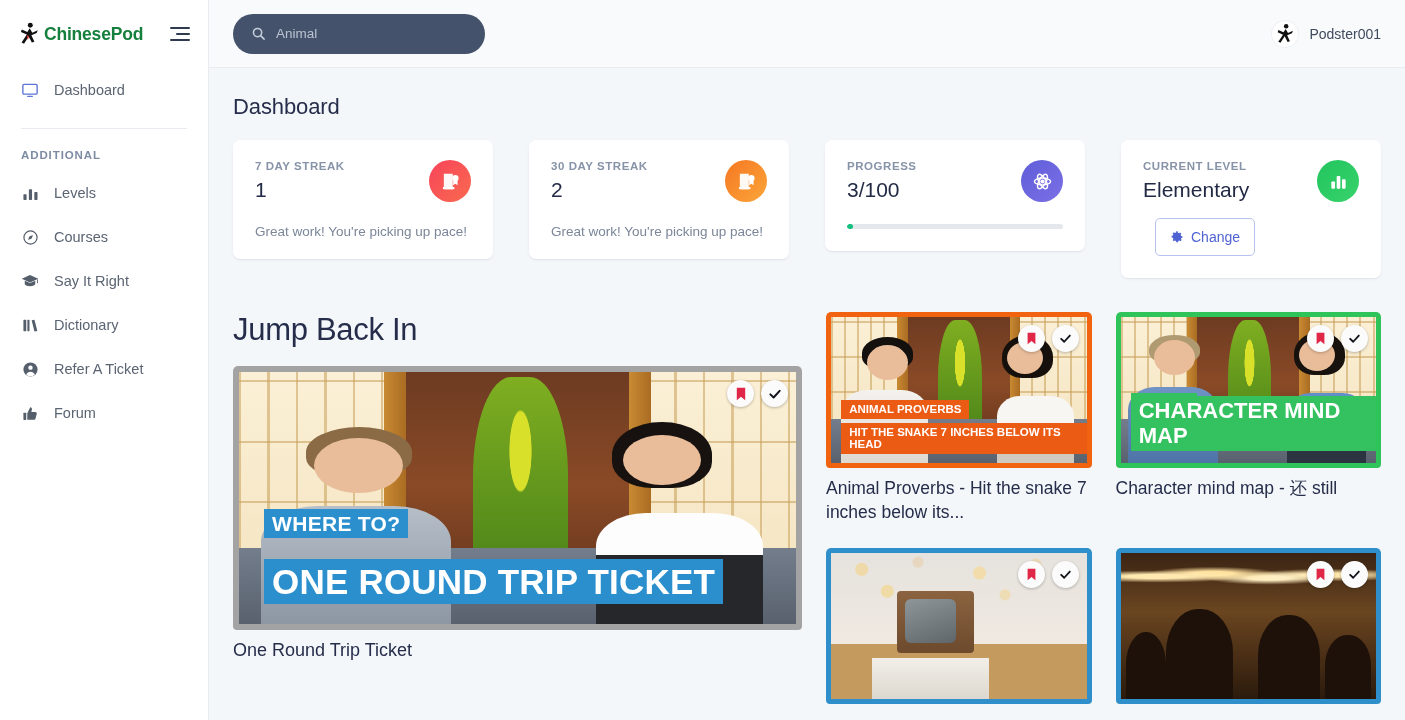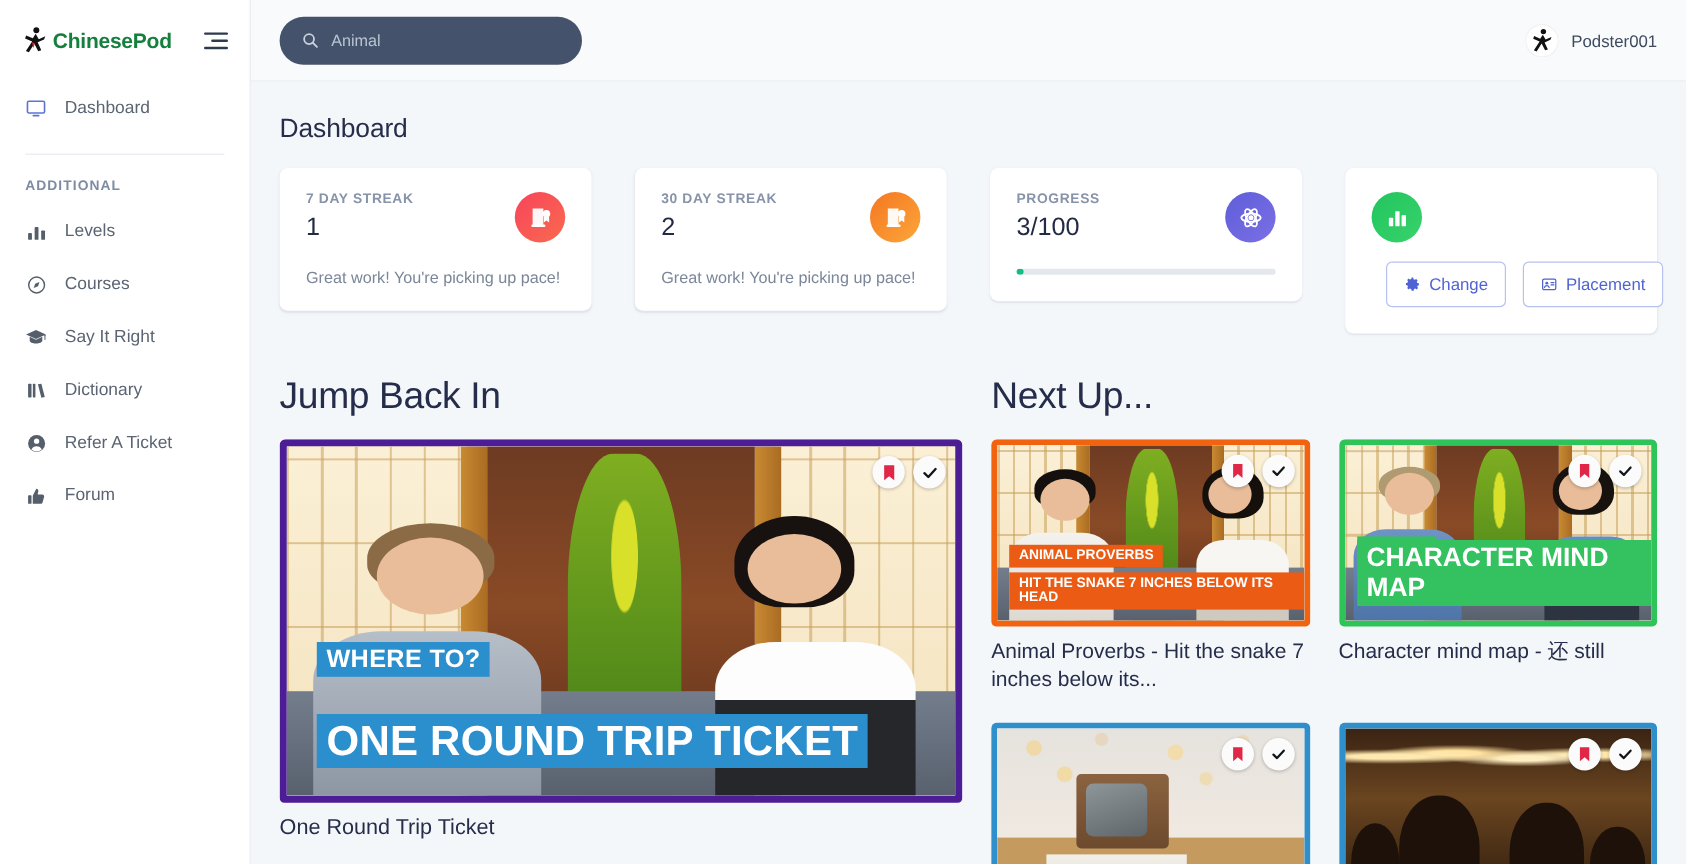--- a/index.html
+++ b/index.html
@@ -116,21 +116,21 @@
   .sec-title {
     font-size: 31px; color: #252d4a; font-weight: 400; letter-spacing: -0.3px;
     margin-bottom: 18px;
   }
 
   .thumb-wrap { position: relative; border-radius: 5px; overflow: hidden; cursor: pointer; }
   .thumb {
     width: 100%; position: relative; overflow: hidden;
     border-radius: 4px;
   }
-  .big-thumb { height: 303px; border: 6px solid #4c1d95; }
+  .big-thumb { height: 264px; border: 6px solid #a3a3a3; }
   .sm-thumb { height: 156px; border: 5px solid #2f8fca; }
   .sm-thumb.orange { border-color: #f2630f; }
   .sm-thumb.green { border-color: #2ec45a; }
 
   .badges { position: absolute; top: 8px; right: 8px; display: flex; gap: 7px; z-index: 5; }
   .badge {
     width: 27px; height: 27px; border-radius: 50%; background: #fbfbfb;
     display: flex; align-items: center; justify-content: center;
     box-shadow: 0 1px 3px rgba(0,0,0,0.25); cursor: pointer;
   }
@@ -385,47 +385,40 @@
               </svg>
             </div>
           </div>
           <div class="progress-track">
             <div class="progress-fill" style="width:3%"></div>
           </div>
         </div>
 
         <div class="stat-card">
           <div class="stat-top">
+            <div>
+              <div class="stat-kicker">CURRENT LEVEL</div>
+              <div class="stat-value">Elementary</div>
+            </div>
             <div class="stat-circle" style="background:linear-gradient(135deg,#22c55e,#38d26c)">
               <svg width="19" height="19" viewBox="0 0 24 24" fill="#fff">
                 <rect x="3" y="12" width="4.6" height="9" rx="1"></rect>
                 <rect x="9.7" y="5" width="4.6" height="16" rx="1"></rect>
                 <rect x="16.4" y="9" width="4.6" height="12" rx="1"></rect>
               </svg>
             </div>
           </div>
           <div class="level-actions">
             <button class="btn-outline">
               <span class="b-ico">
                 <svg width="14" height="14" viewBox="0 0 24 24" fill="#4f63d2">
                   <path d="M12 8.4a3.6 3.6 0 1 0 0 7.2 3.6 3.6 0 0 0 0-7.2zm9.2 5.1.1-1.5-.1-1.5-2.2-.4a7.2 7.2 0 0 0-.8-2l1.3-1.8-2.1-2.1-1.8 1.3a7.2 7.2 0 0 0-2-.8L13.2 2h-2.4l-.4 2.2a7.2 7.2 0 0 0-2 .8L6.6 3.7 4.5 5.8l1.3 1.8a7.2 7.2 0 0 0-.8 2L2.8 10v3l2.2.4c.2.7.5 1.4.8 2l-1.3 1.8 2.1 2.1 1.8-1.3c.6.4 1.3.6 2 .8l.4 2.2h3l.4-2.2c.7-.2 1.4-.5 2-.8l1.8 1.3 2.1-2.1-1.3-1.8c.4-.6.6-1.3.8-2l2.1-.4z"></path>
                 </svg>
               </span>
               <span>Change</span>
-            </button>
-            <button class="btn-outline">
-              <span class="b-ico">
-                <svg width="14" height="14" viewBox="0 0 24 24" fill="none" stroke="#4f63d2" stroke-width="1.8">
-                  <rect x="2.6" y="4.4" width="18.8" height="15.2" rx="2"></rect>
-                  <circle cx="8.6" cy="10.2" r="2.1" fill="#4f63d2" stroke="none"></circle>
-                  <path d="M5.2 16.4c.6-1.8 2-2.6 3.4-2.6s2.8.8 3.4 2.6" stroke-linecap="round"></path>
-                  <path d="M14.6 9.4h4.2M14.6 12.6h4.2" stroke-linecap="round"></path>
-                </svg>
-              </span>
-              <span>Placement</span>
             </button>
           </div>
         </div>
       </div>
 
       <div class="sections">
 
         <div class="col-left">
           <h2 class="sec-title">Jump Back In</h2>
 
@@ -464,21 +457,20 @@
                       <path d="M4 12.6 L9.6 18 L20 6.6"></path>
                     </svg>
                 </span>
               </div>
             </div>
             <div class="card-title">One Round Trip Ticket</div>
           </div>
         </div>
 
         <div class="col-right">
-          <h2 class="sec-title">Next Up...</h2>
 
           <div class="right-grid">
 
             <div class="thumb-wrap">
               <div class="thumb sm-thumb orange">
                 <div class="scene">
                   <div class="studio-bg"></div>
                   <div class="shoji-l"></div>
                     <div class="shoji-r"></div>
                   <div class="wood-post" style="left:26%"></div>

